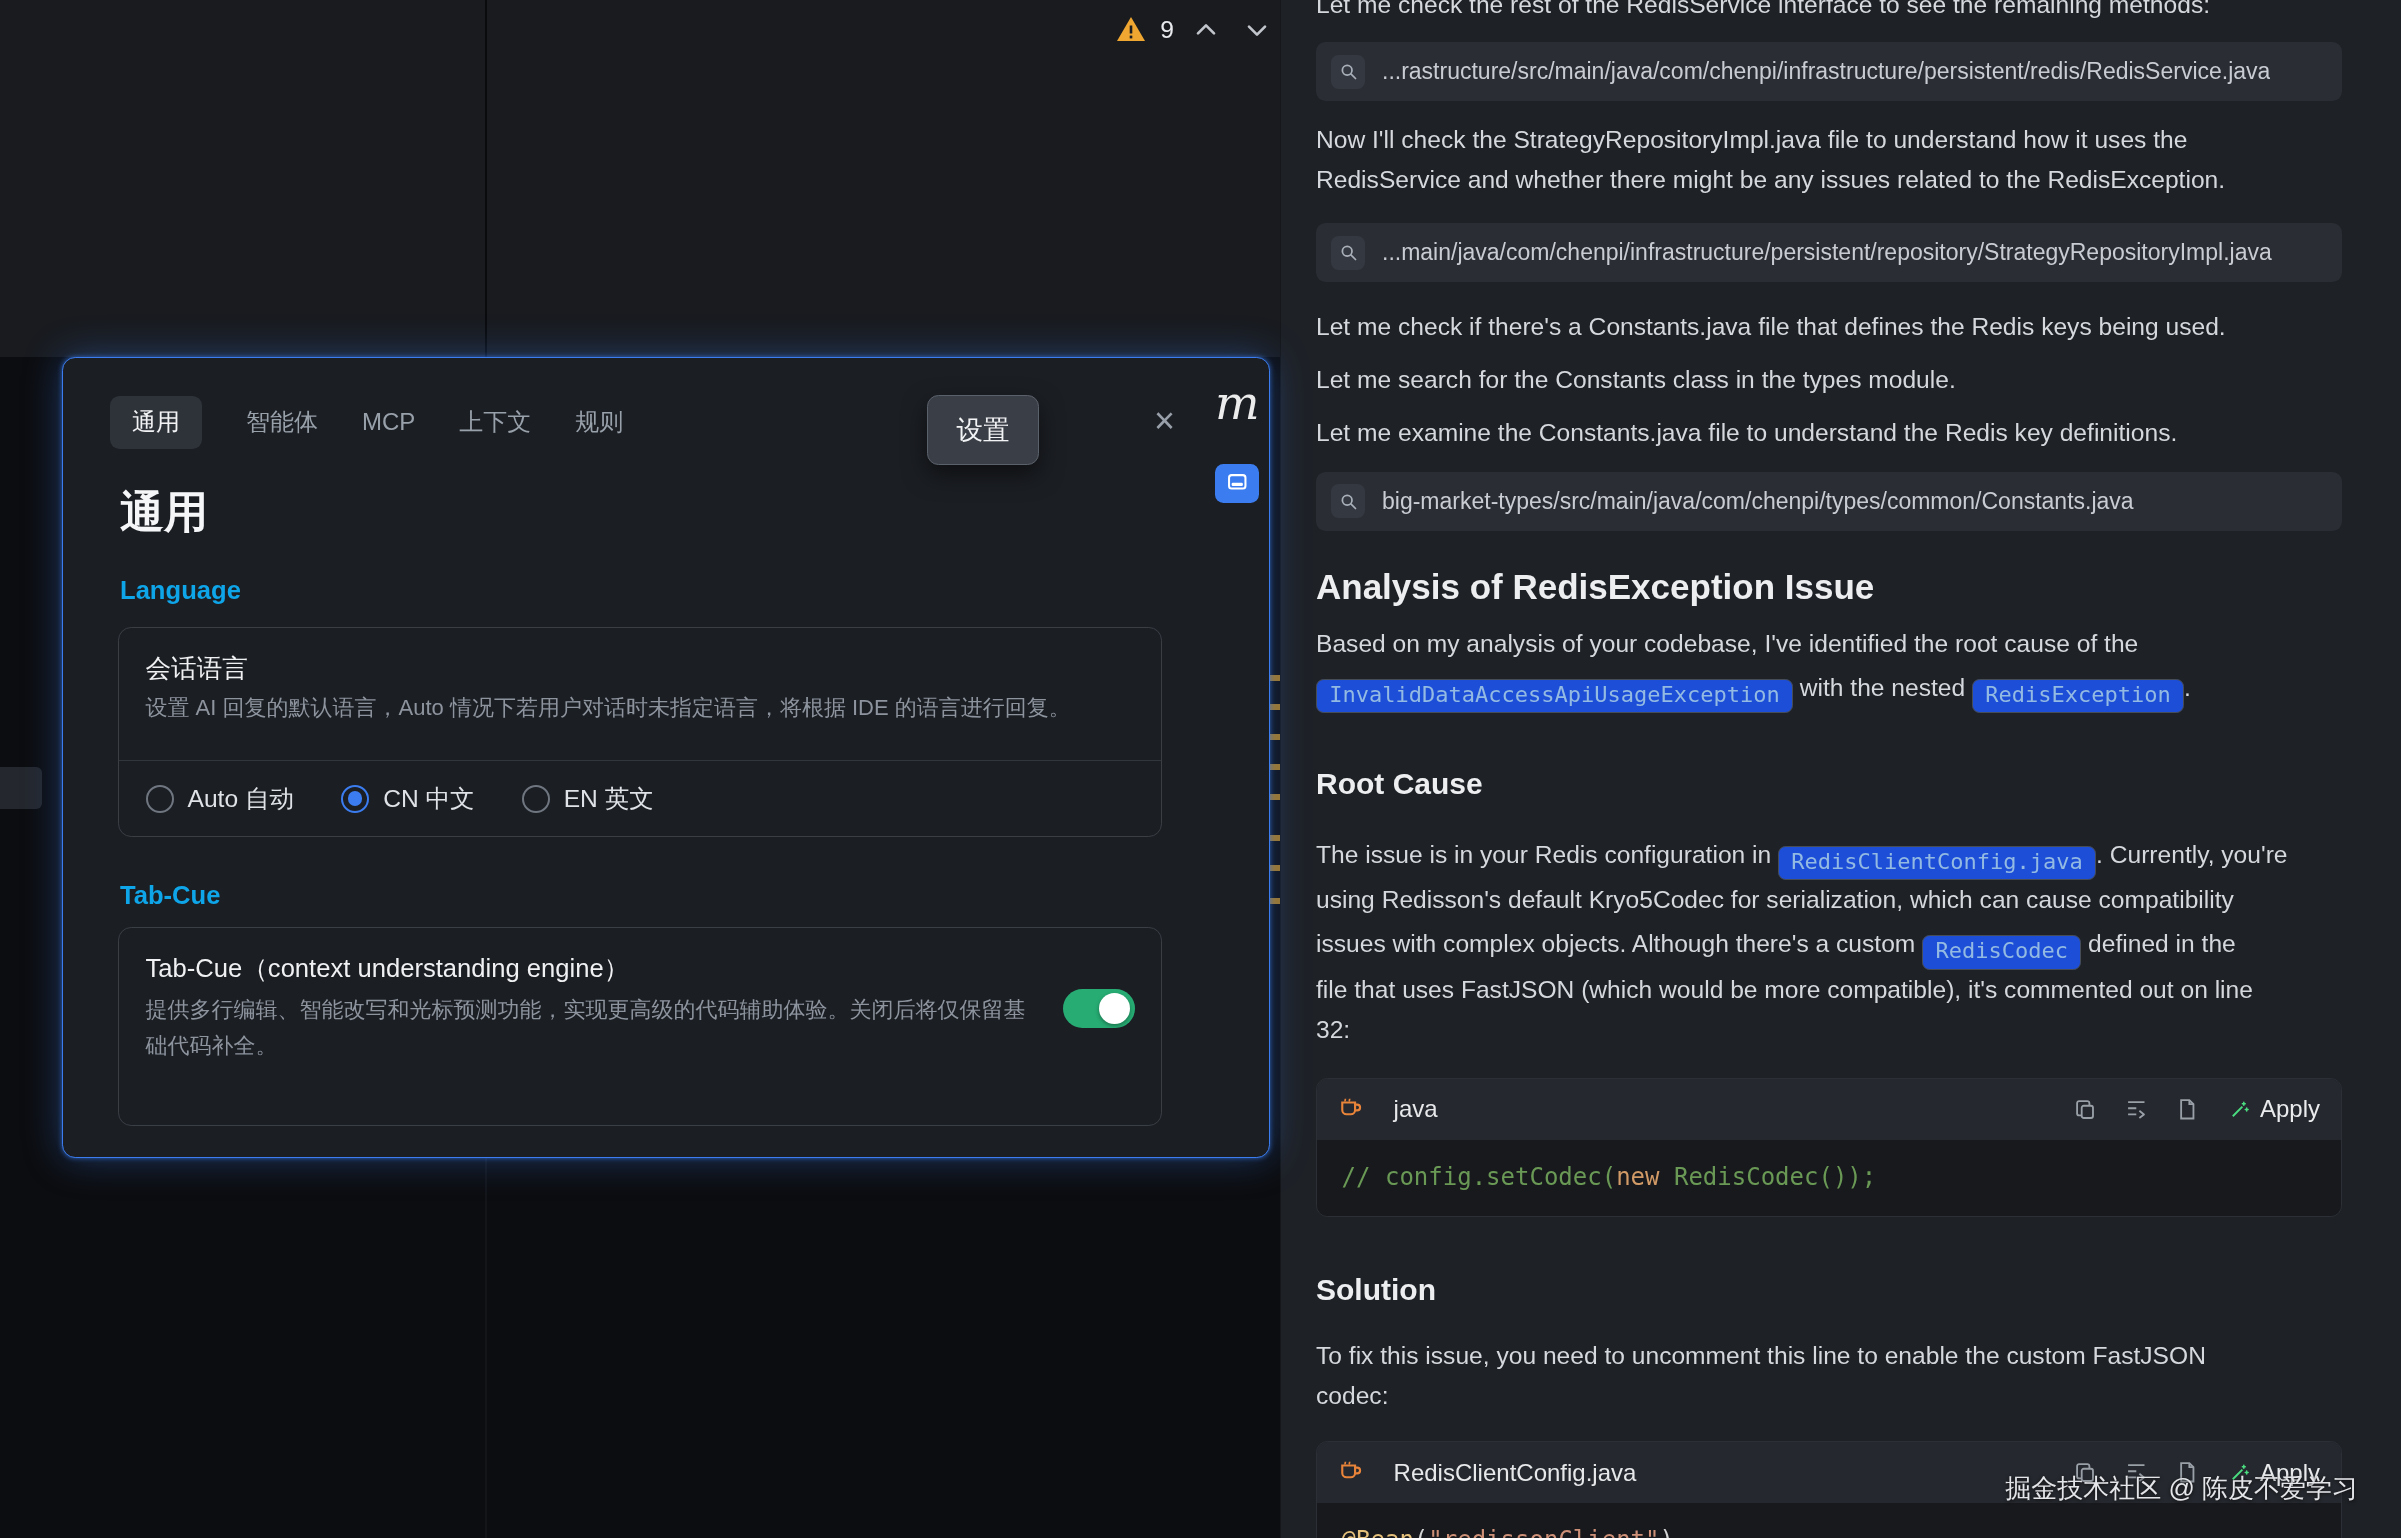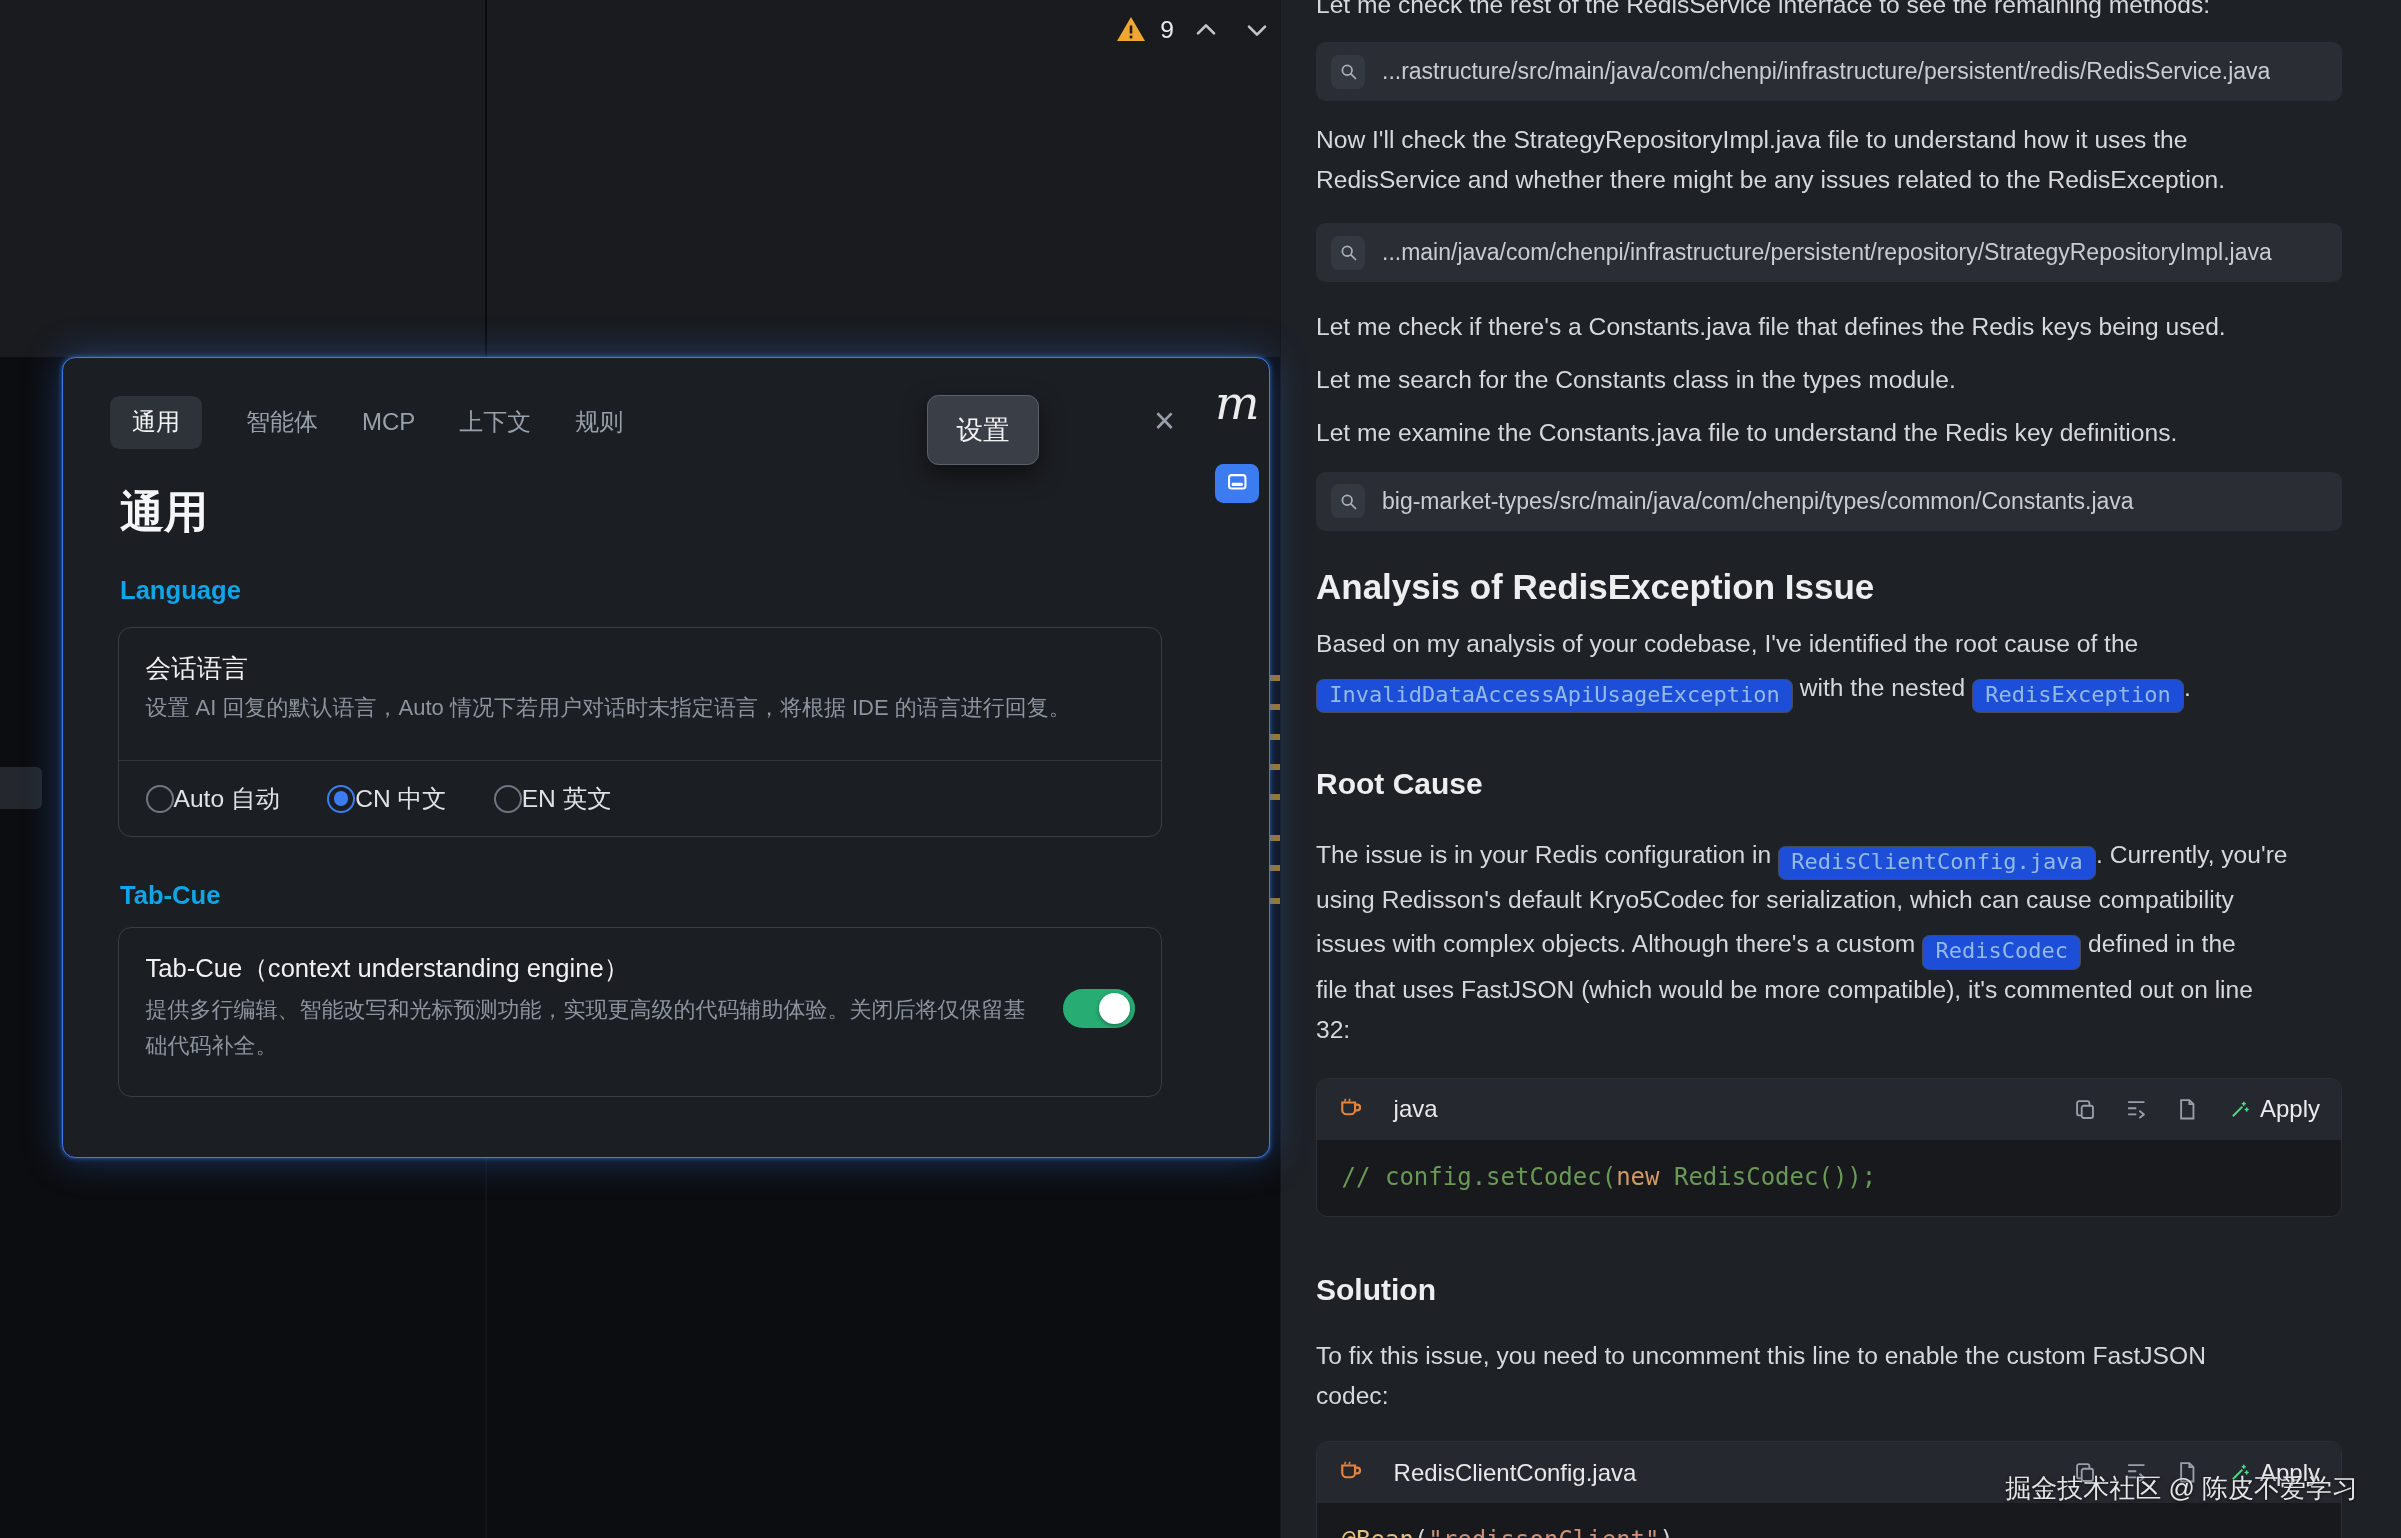--- a/index.html
+++ b/index.html
@@ -33,21 +33,21 @@
                  display:flex; align-items:center; justify-content:center; color:#f2f3f5; font-size:26.5px; }
   .dlg-close { position:absolute; left:1079px; top:40px; width:45px; height:45px; display:flex; align-items:center;
                justify-content:center; color:#99a0aa; font-size:36px; cursor:pointer; }
   .dlg-title { position:absolute; left:57px; top:125px; color:#f5f6f8; font-size:44px; font-weight:700; }
   .section-label { position:absolute; left:57px; color:#0ea5e9; font-size:25.6px; font-weight:600; }
   .card { position:absolute; left:55px; width:1044px; border:0.9px solid #3a3f46; border-radius:13.2px; }
   .card-title { position:absolute; left:26.5px; top:23px; color:#f0f1f3; font-size:25.6px; white-space:nowrap; }
   .card-desc { position:absolute; left:26.5px; color:#8d949e; font-size:22px; line-height:36px; }
   .card1-div { position:absolute; left:0; right:0; top:132px; border-top:0.9px solid #31363d; }
   .radio-row { position:absolute; left:26.5px; right:26.5px; top:133px; bottom:0; display:flex; align-items:center; gap:47px; }
-  .radio-opt { display:flex; align-items:center; cursor:pointer; }
+  .radio-opt { display:flex; align-items:center; gap:14px; cursor:pointer; }
   .rb { position:relative; width:28px; height:28px; border-radius:50%; border:2.4px solid #6f7680; }
   .rb.sel { border-color:#3b7df0; }
   .rb.sel::after { content:''; position:absolute; inset:4.7px; border-radius:50%; background:#3b7df0; }
   .radio-label { color:#dfe2e6; font-size:24.6px; white-space:nowrap; }
   .toggle { position:absolute; right:26.5px; top:61px; width:72px; height:39px; border-radius:20px; background:#27ad74; cursor:pointer; }
   .toggle .knob { position:absolute; right:4.7px; top:3.8px; width:31px; height:31px; border-radius:50%; background:#fff;
                   box-shadow:0 1.9px 4.7px rgba(0,0,0,.35); }
 
   
   .logo-m { position:absolute; left:1215px; top:375px; color:#ececec; font-family:"DejaVu Serif",serif; font-style:italic;
@@ -150,21 +150,21 @@
         </div>
         <div class="radio-opt">
           <span class="rb"></span>
           <span class="radio-label">EN 英文</span>
         </div>
       </div>
     </div>
 
     <div class="section-label" style="top:523px">Tab-Cue</div>
 
-    <div class="card" style="top:569px; height:170px">
+    <div class="card" style="top:569px; height:199px">
       <div class="card-title">Tab-Cue（context understanding engine）</div>
       <div class="card-desc" style="top:64px; width:901px">提供多行编辑、智能改写和光标预测功能，实现更高级的代码辅助体验。关闭后将仅保留基础代码补全。</div>
       <div class="toggle">
         <div class="knob"></div>
       </div>
     </div>
   </div>
 
   <div class="logo-m">m</div>
   <div class="chat-launcher">

